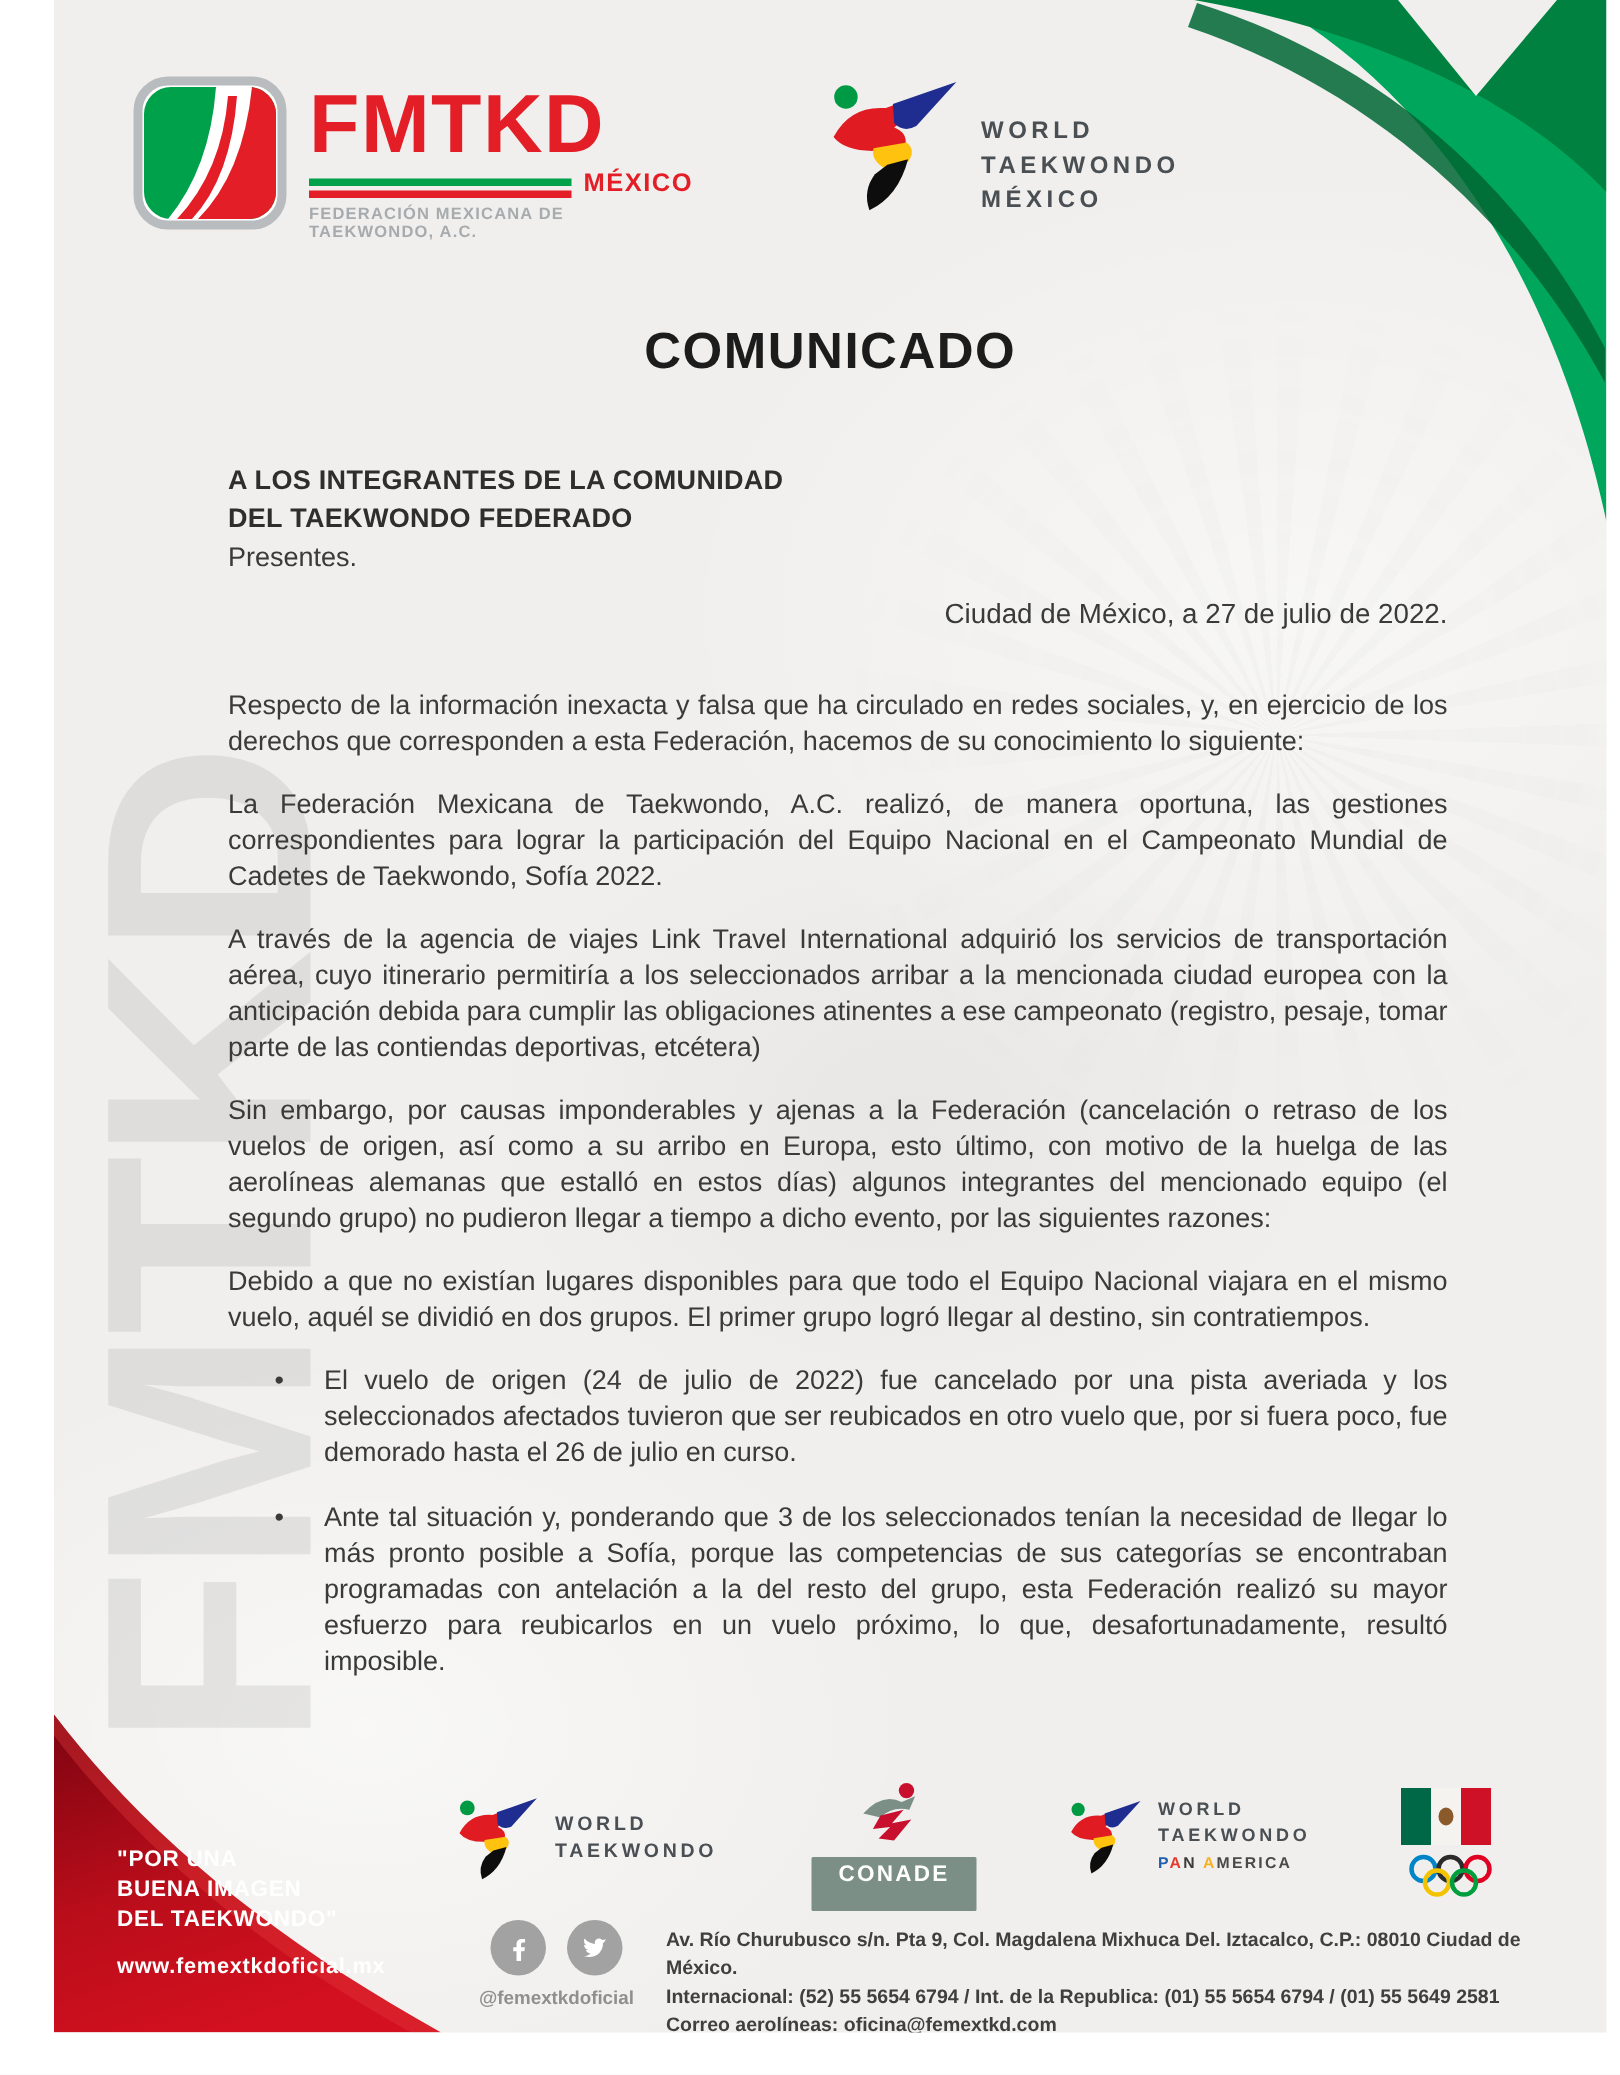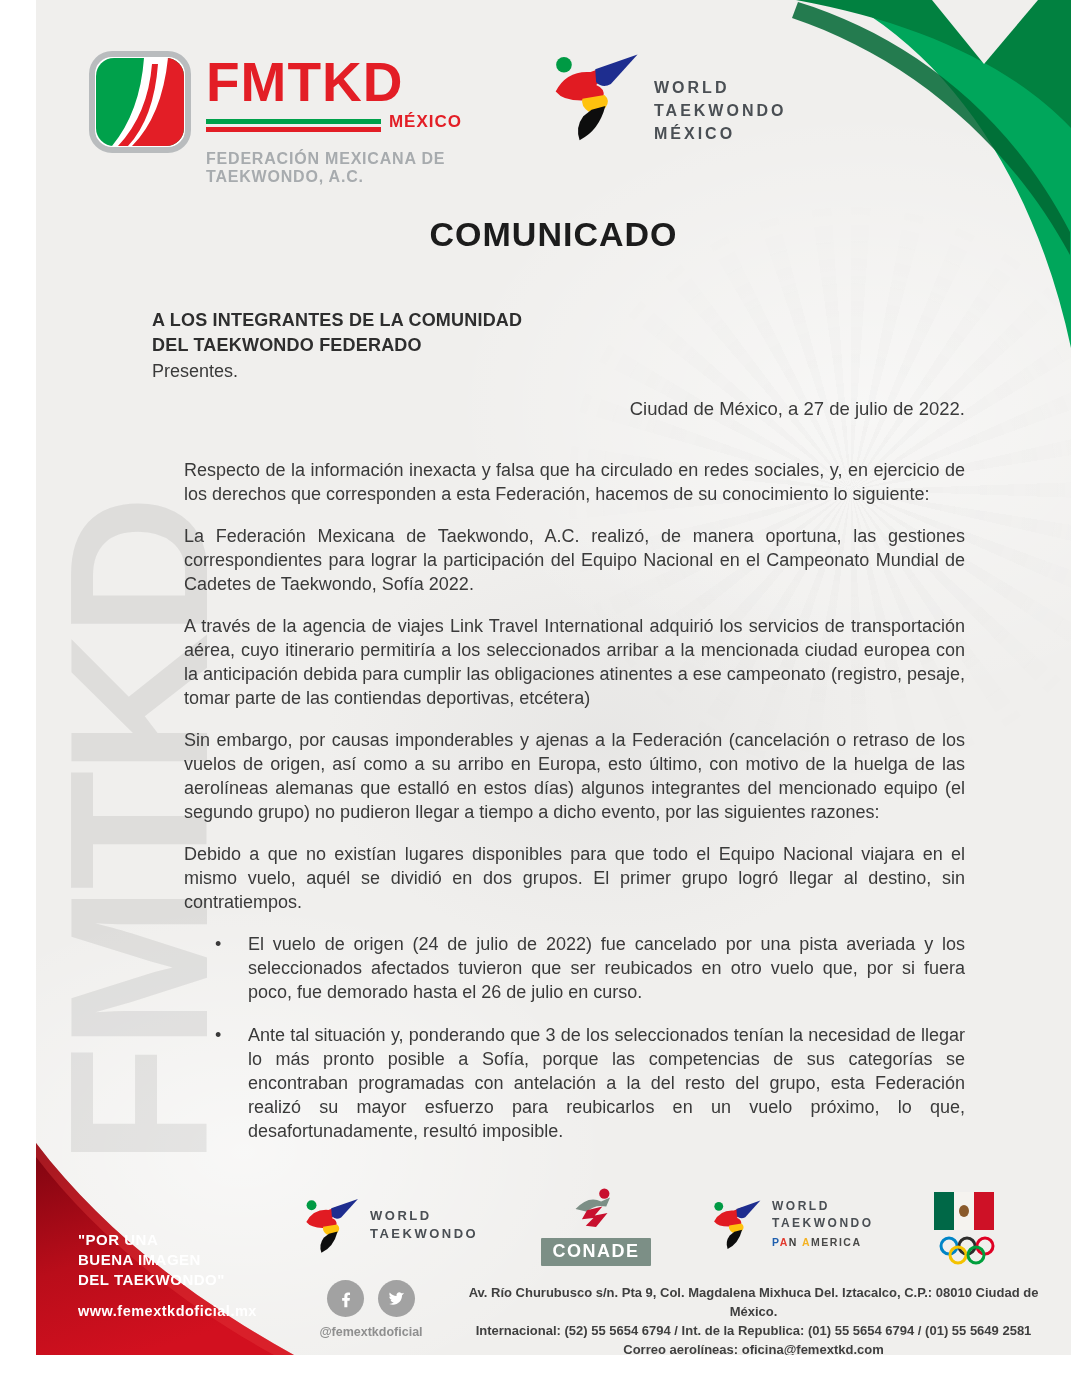--- a/index.html
+++ b/index.html
@@ -37,57 +37,57 @@
   
   .fmtkd-logo { position:absolute; left:52px; top:50px; display:flex; }
   .fmtkd-icon { width:104px; height:104px; }
   .fmtkd-word { margin-left:14px; width:256px; padding-top:4px; }
   .fmtkd-name { font-size:55px; font-weight:bold; color:#e31e26; letter-spacing:1px; line-height:56px; font-stretch:condensed; }
   .fmtkd-bars-row { display:flex; align-items:flex-end; margin-top:2px; }
   .fmtkd-bars { flex:1; margin-right:8px; }
   .bar-green { height:5px; background:#00a14b; margin-bottom:3px; }
   .bar-red { height:5px; background:#e31e26; }
   .fmtkd-mex { font-size:17px; font-weight:bold; color:#e31e26; letter-spacing:1px; }
-  .fmtkd-caption { margin-top:18px; font-size:16px; color:#a7abae; letter-spacing:.8px; font-weight:bold; }
+  .fmtkd-caption { margin-top:5px; font-size:11px; color:#a7abae; letter-spacing:.8px; font-weight:bold; }
   .wtmx-logo { position:absolute; left:516px; top:44px; display:flex; align-items:flex-start; }
   .wtmx-logo .emblem { width:92px; height:104px; }
   .wt-lines { margin-left:10px; padding-top:32px; color:#4a4f54; font-weight:bold; font-size:16px; letter-spacing:3px; line-height:23px; }
   
   .title { position:absolute; top:215px; left:0; right:0; text-align:center;
            font-size:34px; font-weight:bold; letter-spacing:1px; color:#1c1c1c; }
   .addressee { position:absolute; left:116px; top:308px; color:#2e2e2e; }
   .addressee .b { font-weight:bold; font-size:18px; line-height:25px; letter-spacing:.2px; }
   .addressee .r { font-size:18px; line-height:25px; margin-top:1px; color:#3a3a3a; }
   .dateline { position:absolute; top:398px; right:106px; font-size:18.5px; color:#3a3a3a; }
   .bodytext { position:absolute; left:116px; right:106px; top:458px; color:#3a3a3a;
-              font-size:18px; line-height:24px; text-align:justify;margin-left:32px; }
+              font-size:18px; line-height:24px; text-align:justify; }
   .bodytext p { margin-bottom:18px; }
   .bullets { list-style:none; margin-top:4px; }
   .bullets li { position:relative; margin:0 0 19px 64px; }
   .bullets li::before { content:"•"; position:absolute; left:-33px; top:0; font-size:18px; color:#3a3a3a; }
   
   .f-wt { position:absolute; left:268px; top:1192px; display:flex; align-items:center; }
   .f-wt .emblem { width:58px; height:66px; }
   .f-wt .wt-small { margin-left:8px; color:#4a4f54; font-weight:bold; font-size:13px; letter-spacing:2.5px; line-height:18px; }
   .f-conade { position:absolute; left:505px; top:1186px; width:110px; text-align:center; }
   .f-conade .figure { width:64px; height:50px; margin:0 auto; display:block; }
-  .conade-box { margin-top:2px; background:#7c8f86; color:#ffffff; font-weight:bold; font-size:18px;
-                letter-spacing:1.5px; padding:3px 0 4px; border-radius:1px; }
+  .conade-box { margin-top:2px; background:#7c8f86; color:#ffffff; font-weight:bold; font-size:15px;
+                letter-spacing:1.5px; padding:3px 0 16px; border-radius:1px; }
   .f-panam { position:absolute; left:676px; top:1194px; display:flex; align-items:center; }
   .f-panam .emblem { width:52px; height:60px; }
   .f-panam .wt-small { margin-left:8px; color:#4a4f54; font-weight:bold; font-size:12px; letter-spacing:2.5px; line-height:17px; }
   .panam-line { font-size:10.5px; font-weight:bold; letter-spacing:1.5px; margin-top:2px; }
   .f-com { position:absolute; left:888px; top:1190px; width:80px; text-align:center; }
   
   .social { position:absolute; left:270px; top:1280px; width:130px; text-align:center; }
   .social-icons { display:flex; justify-content:center; gap:14px; }
   .sicon { width:37px; height:37px; border-radius:50%; background:#a2a2a2; display:flex; align-items:center; justify-content:center; }
   .sicon svg { width:22px; height:22px; }
   .social-handle { margin-top:8px; font-size:12.5px; color:#8f8f8f; font-weight:bold; }
-  .address { position:absolute; left:408px; right:8px; top:1283px; text-align:center;
+  .address { position:absolute; left:408px; right:8px; top:1283px; 
              font-size:13px; font-weight:bold; color:#3f3f3f; line-height:19px; }
   
   .ribbon { position:absolute; left:0; bottom:0; width:258px; height:212px; }
   .ribbon-text { position:absolute; left:42px; bottom:36px; color:#ffffff; }
   .ribbon-text .q { font-size:15px; font-weight:bold; letter-spacing:.5px; line-height:20px; }
   .ribbon-url { margin-top:13px; font-size:14.5px; font-weight:bold; letter-spacing:.5px; }
   .hidden-defs { position:absolute; width:0; height:0; overflow:hidden; }
 </style>
 </head>
 <body>

